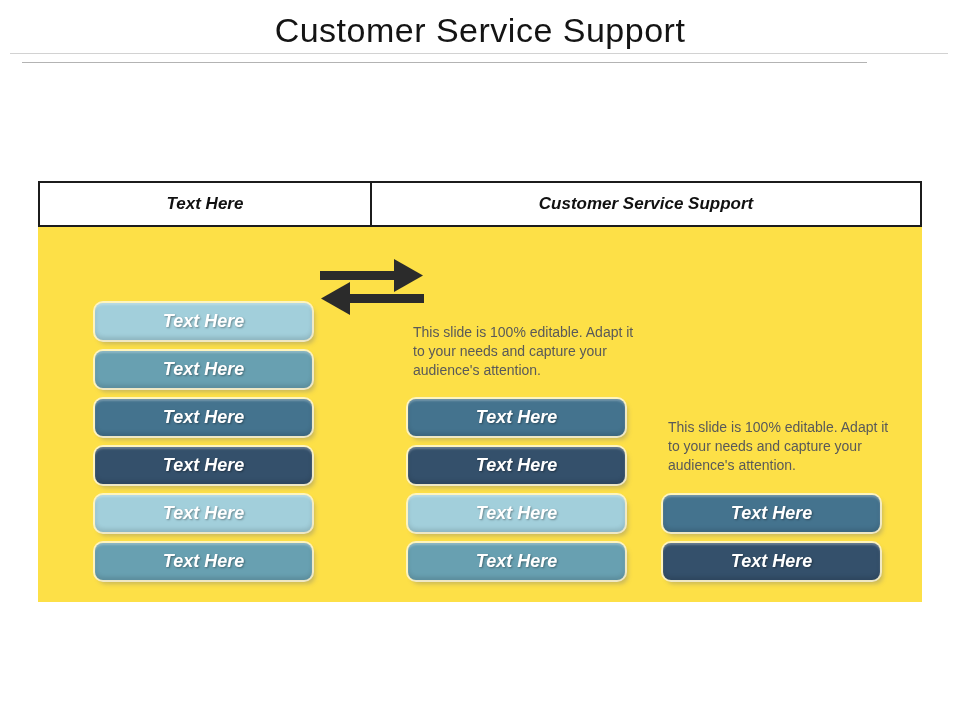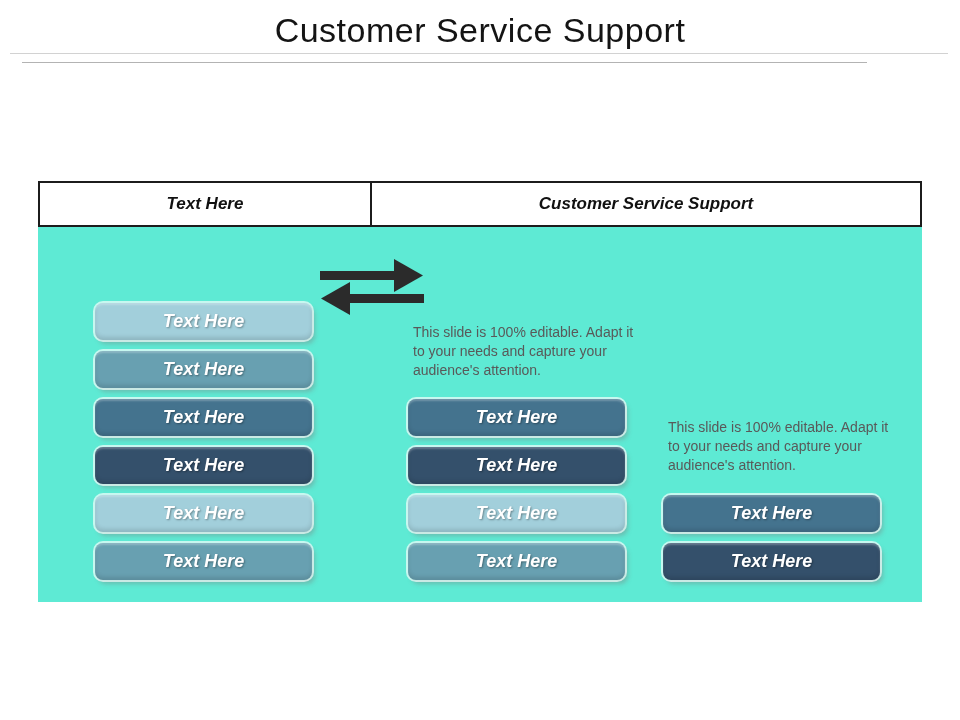--- a/index.html
+++ b/index.html
@@ -114,21 +114,21 @@
 
 <div class="slide-title">Customer Service Support</div>
 <div class="rule-1"></div>
 <div class="rule-2"></div>
 
 <div class="table-header">
   <div class="header-cell left">Text Here</div>
   <div class="header-cell right">Customer Service Support</div>
 </div>
 
-<div class="table-body" style="background: #5eead4;">
+<div class="table-body" style="background: #fde047;">
 
   <svg class="swap-arrows" viewBox="0 0 104 58" xmlns="http://www.w3.org/2000/svg" style="color: rgb(43, 43, 43);">
     <rect x="0" y="13" width="76" height="9" fill="currentColor"></rect>
     <polygon points="74,1 103,17.5 74,34" fill="currentColor"></polygon>
     <rect x="28" y="36" width="76" height="9" fill="currentColor"></rect>
     <polygon points="30,24 1,40.5 30,57" fill="currentColor"></polygon>
   </svg>
 
   <div class="note mid">This slide is 100% editable. Adapt it to your needs and capture your audience's attention.</div>
   <div class="note right">This slide is 100% editable. Adapt it to your needs and capture your audience's attention.</div>

